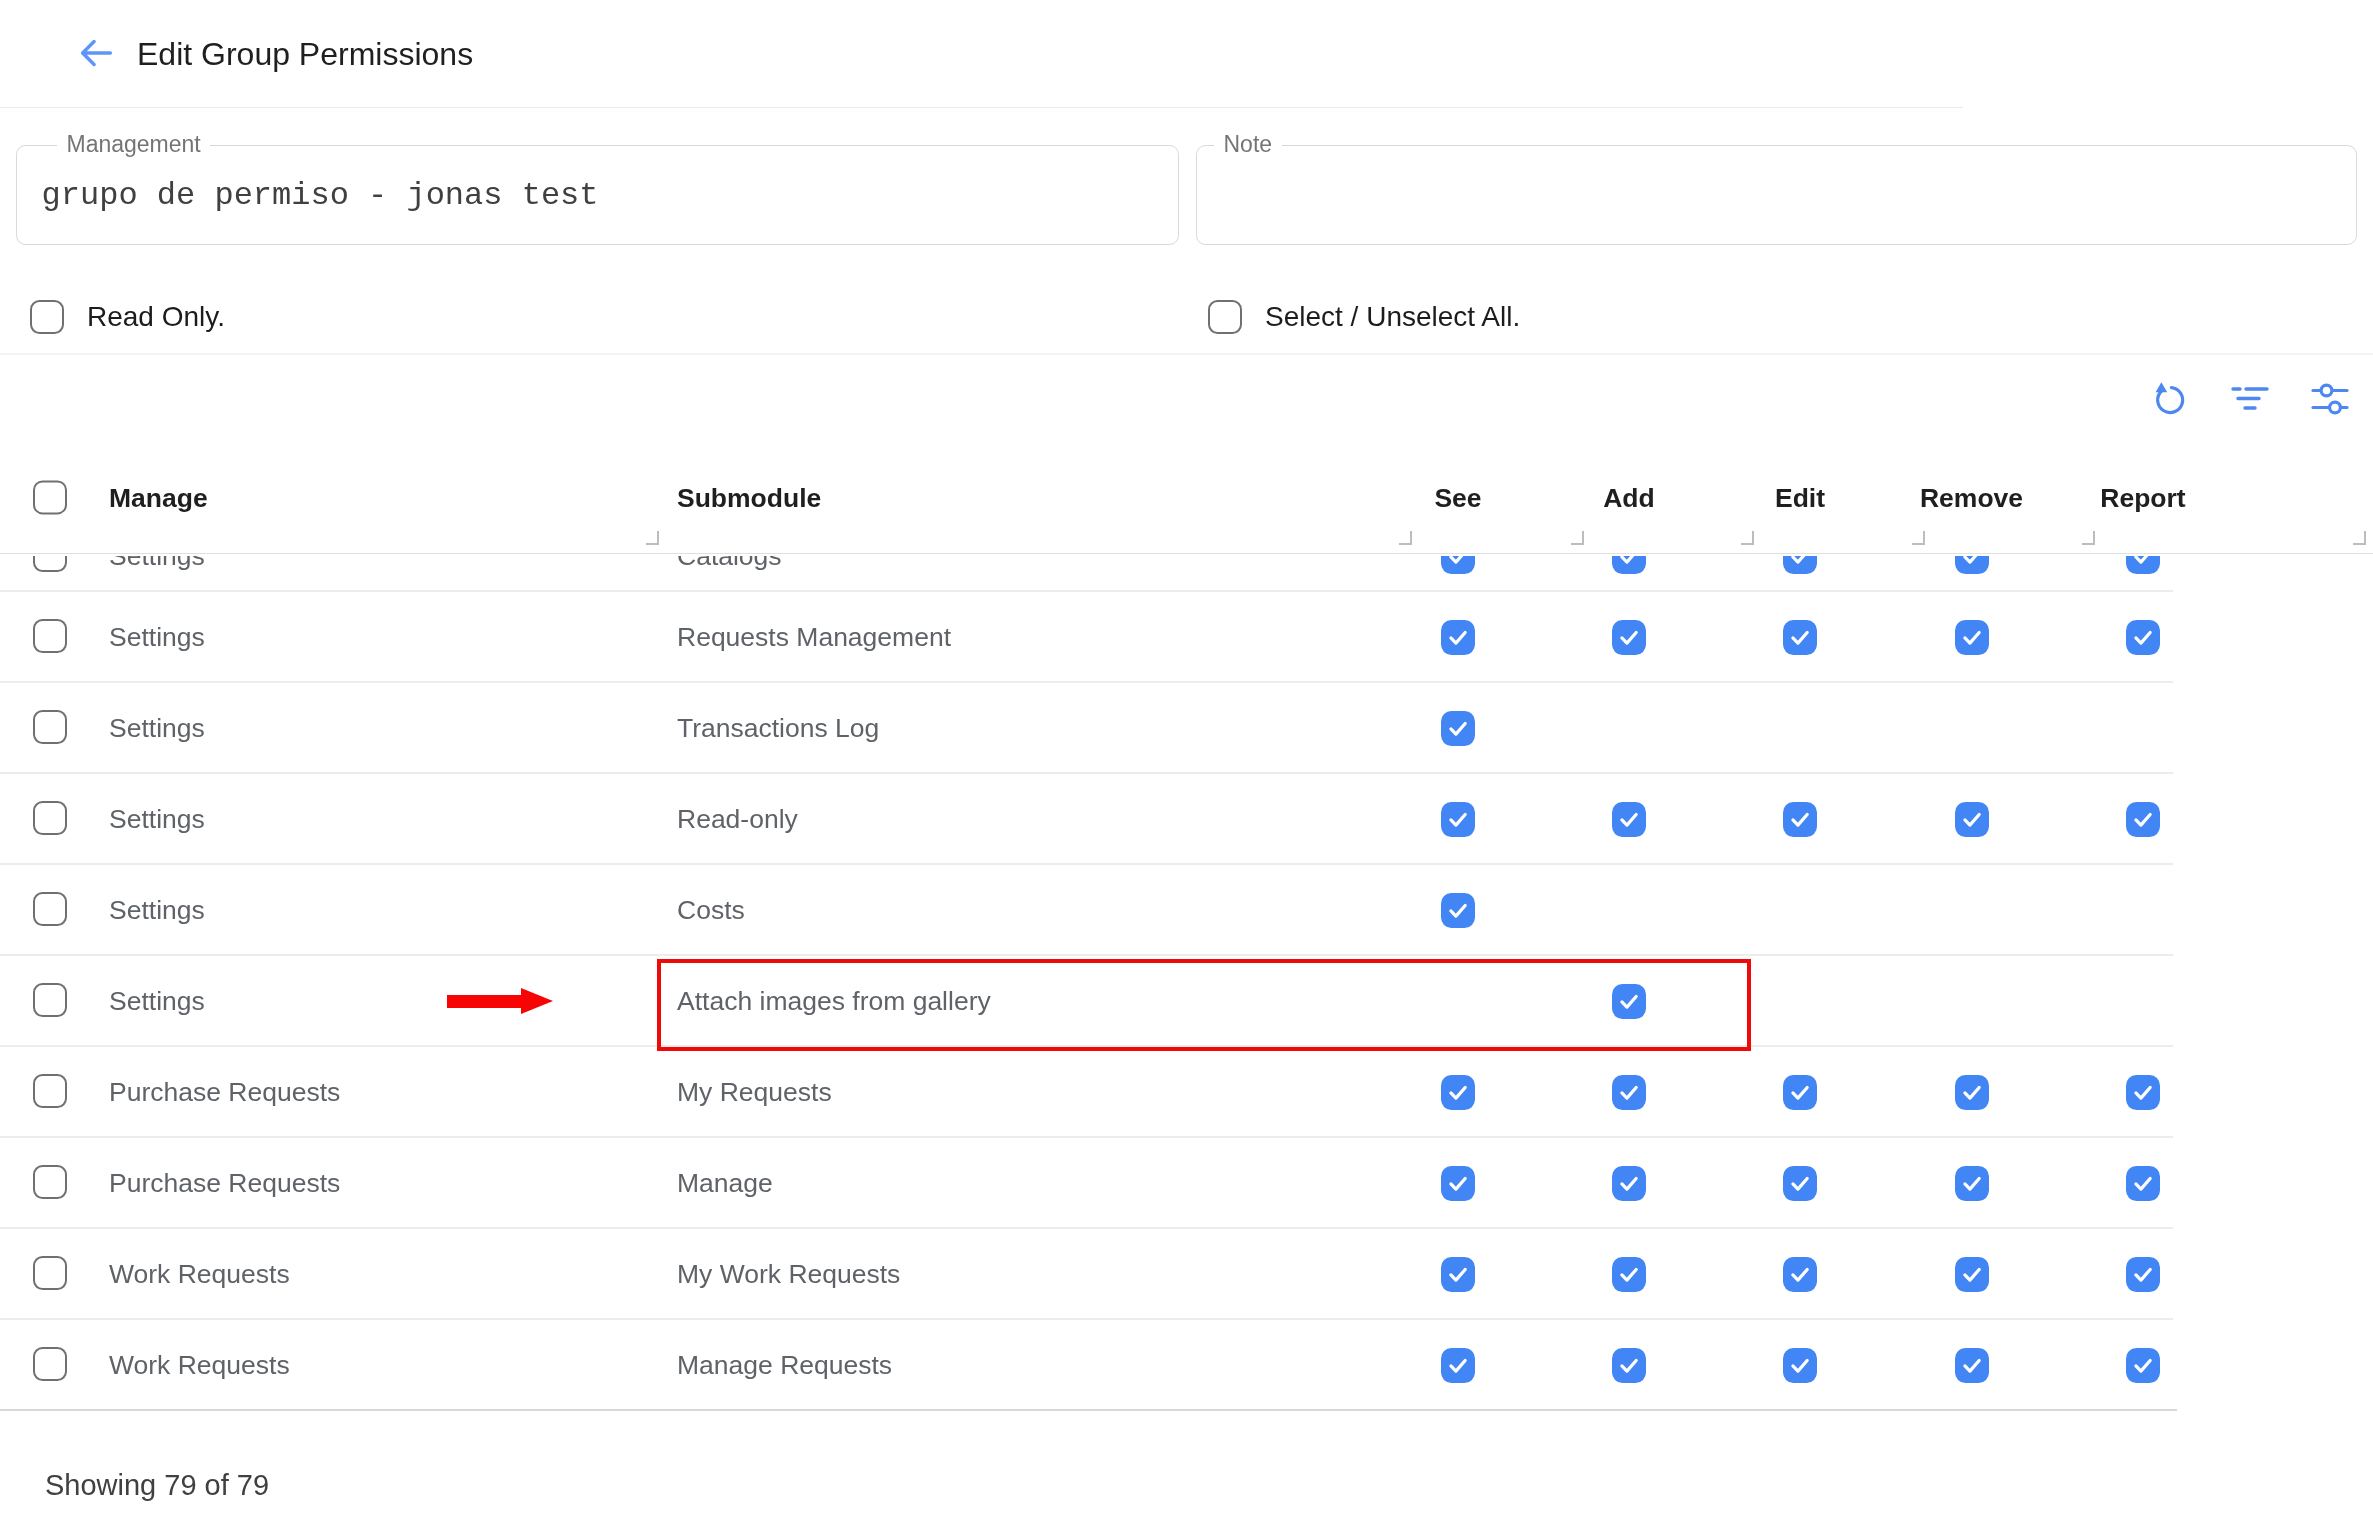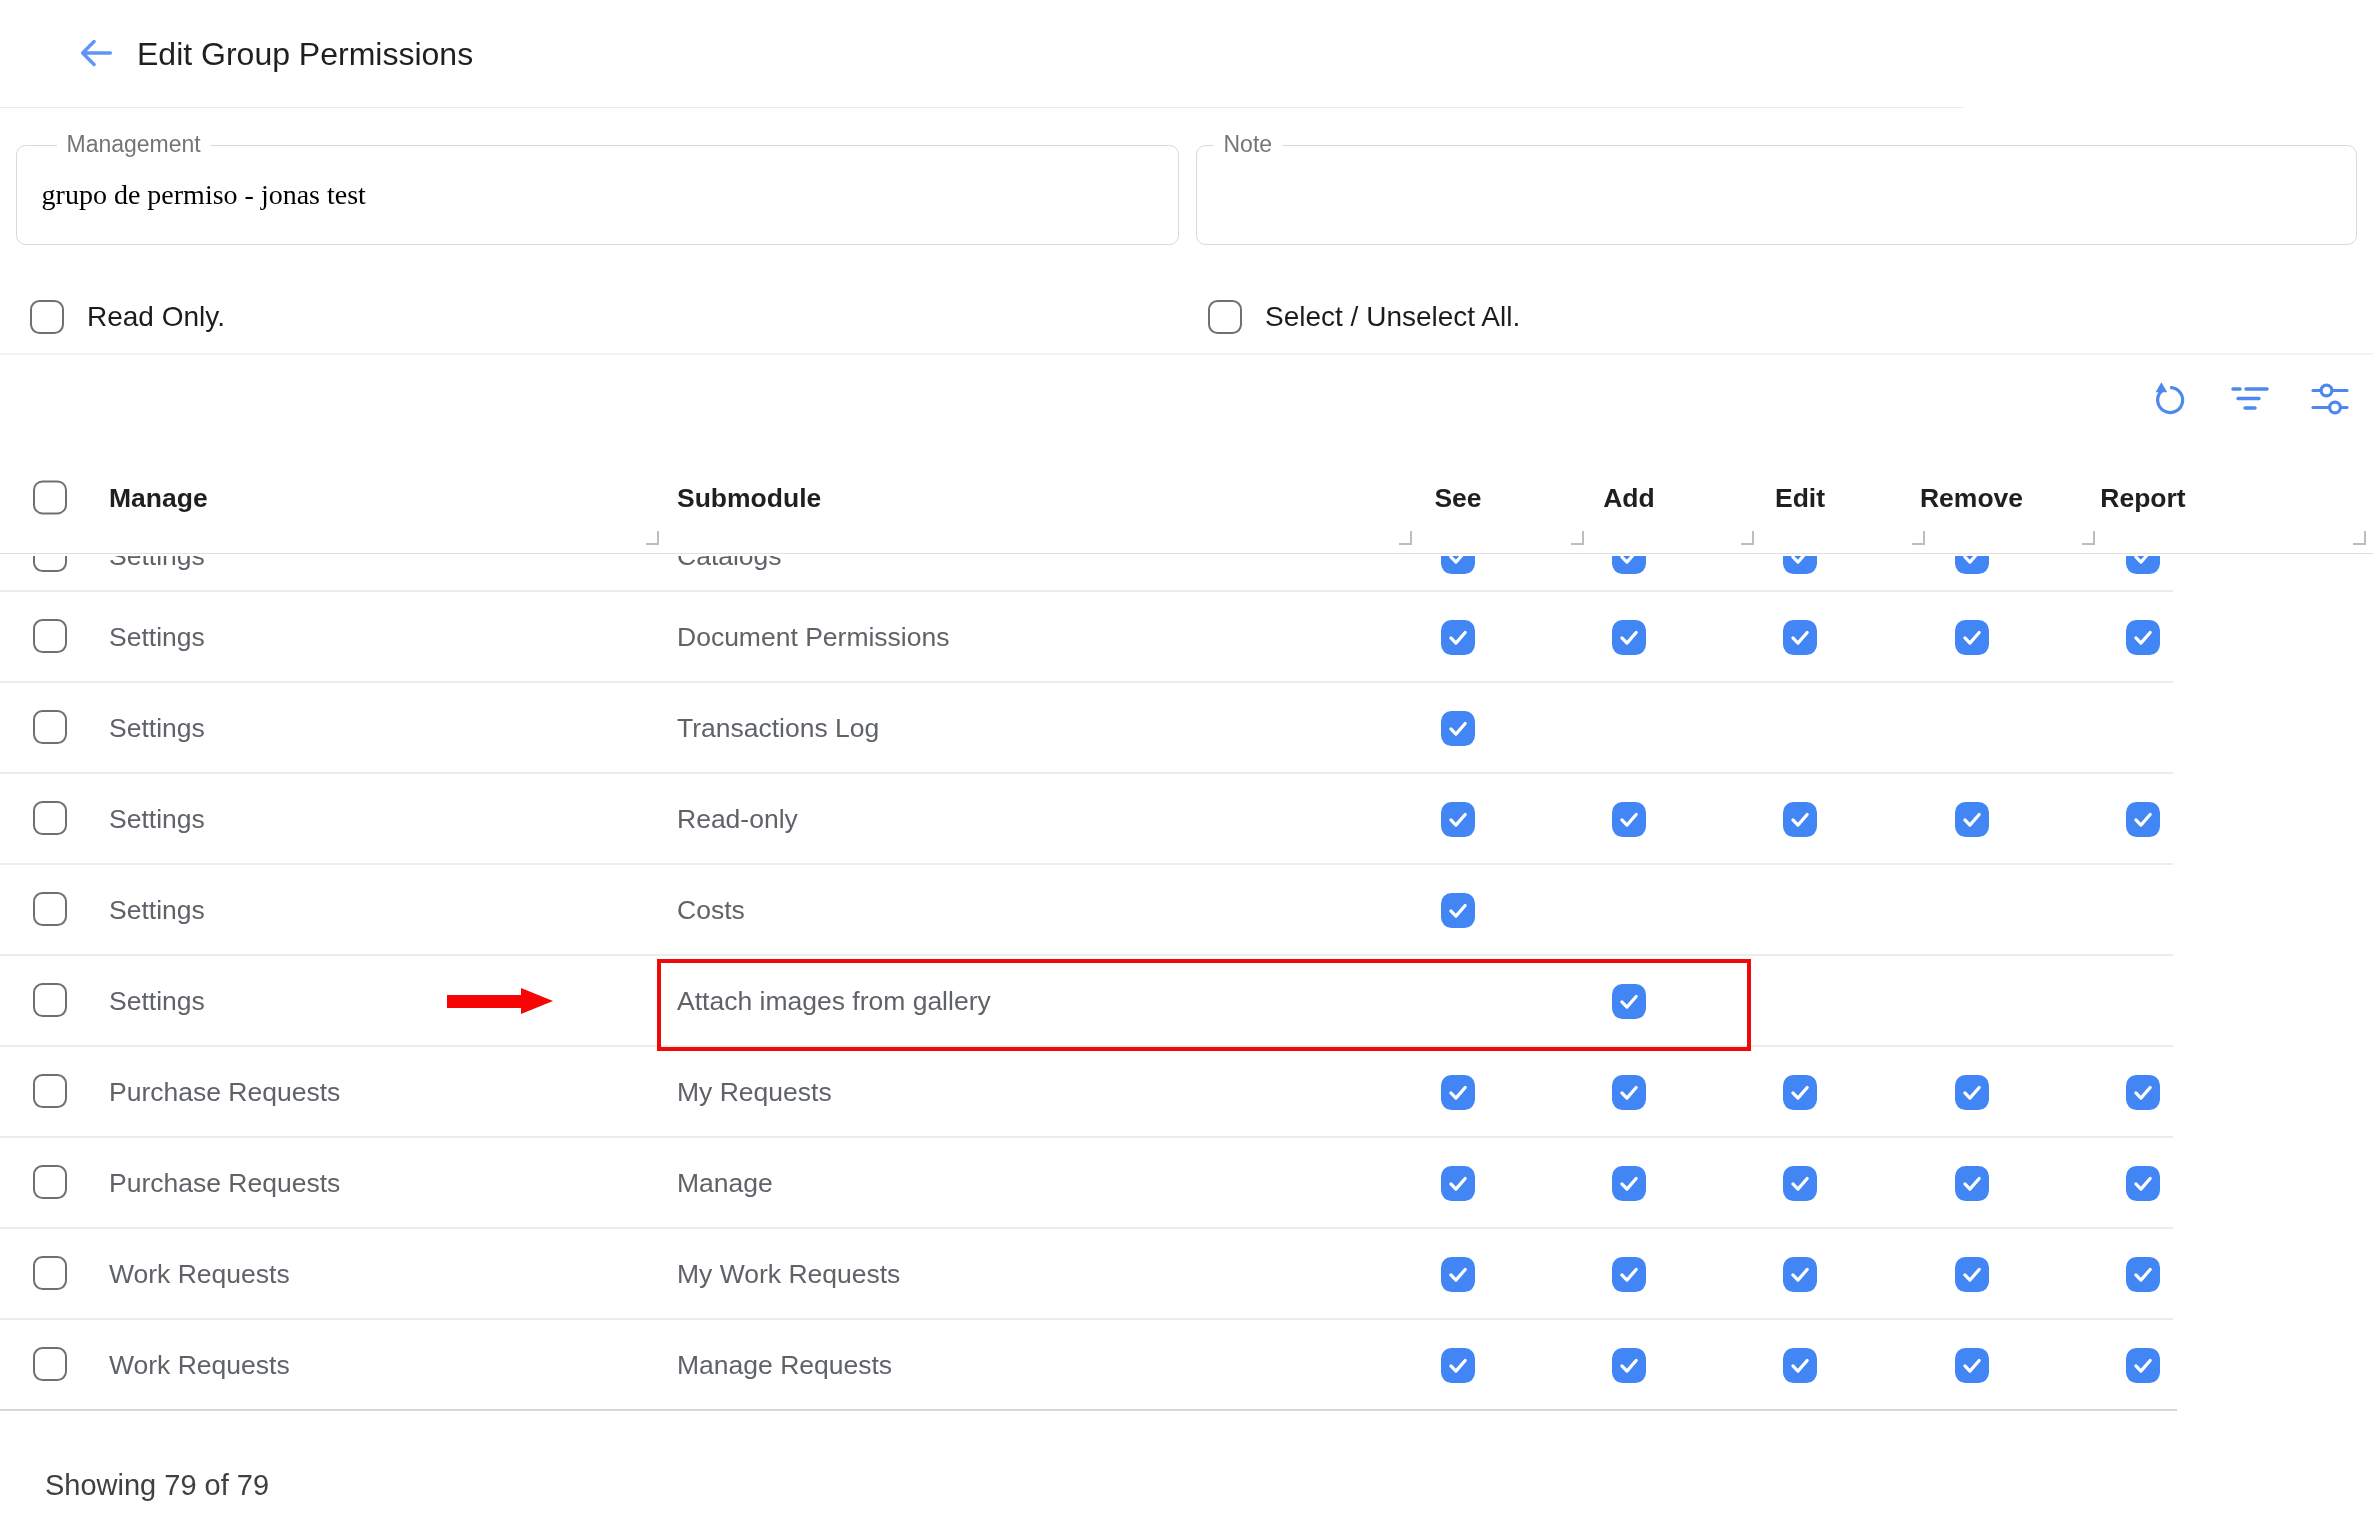--- a/index.html
+++ b/index.html
@@ -20,21 +20,21 @@
 
   
   .field { position:absolute; height:100px; border:1.9px solid #d9d9d9; border-radius:9.5px; background:#fff; }
   .field-desc { left:16px; top:145px; width:1163px; }
   .field-note { left:1196px; top:145px; width:1161px; }
   .field .flabel { position:absolute; top:-15px; left:40px; background:#fff; padding:0 9.5px;
                    font-size:23px; color:#757575; }
   .field-note .flabel { left:17px; }
   .field input { position:absolute; left:0; top:0; width:100%; height:100%;
                  border:none; outline:none; background:transparent;
-                 font-family:Liberation Serif, serif; font-size:28px; color:#000000; padding:0 0 0 24.6px; }
+                 font-family:Liberation Mono, monospace; font-size:32px; color:#404040; padding:0 0 0 24.6px; }
 
   
   .opt { position:absolute; top:300px; display:flex; align-items:center; gap:23px; cursor:pointer;padding-left:10px; }
   .opt-read { left:20px; }
   .opt-select { left:1198px; }
   .cb-outline { display:inline-block; width:34px; height:34px; border:2.8px solid #707070;
                 border-radius:9.5px; background:#fff; flex:0 0 auto; }
   .opt .olabel { font-size:28px; color:#1c1c1c; }
 
   .soft-divider { position:absolute; left:0; top:353px; width:2373px; height:1.9px; background:#f3f3f3; }
@@ -191,21 +191,21 @@
               </svg></span></div>
           <div class="cell perm"><span class="cb-checked"><svg viewBox="0 0 36 37" width="34" height="35">
                 <rect width="36" height="37" rx="11" fill="#4285f4"></rect>
                 <path d="M10.5 19l5.3 5.5 9.8-11.3" stroke="#fff" stroke-width="3.4" fill="none" stroke-linecap="round" stroke-linejoin="round"></path>
               </svg></span></div>
         </div>
       </div>
       <div class="perm-row grid">
         <div class="cell cell-sel"><span class="cb-outline"></span></div>
         <div class="cell txt">Settings</div>
-        <div class="cell txt">Document Permissions</div>
+        <div class="cell txt">Requests Management</div>
         <div class="cell perm"><span class="cb-checked"><svg viewBox="0 0 36 37" width="34" height="35">
               <rect width="36" height="37" rx="11" fill="#4285f4"></rect>
               <path d="M10.5 19l5.3 5.5 9.8-11.3" stroke="#fff" stroke-width="3.4" fill="none" stroke-linecap="round" stroke-linejoin="round"></path>
             </svg></span></div>
         <div class="cell perm"><span class="cb-checked"><svg viewBox="0 0 36 37" width="34" height="35">
               <rect width="36" height="37" rx="11" fill="#4285f4"></rect>
               <path d="M10.5 19l5.3 5.5 9.8-11.3" stroke="#fff" stroke-width="3.4" fill="none" stroke-linecap="round" stroke-linejoin="round"></path>
             </svg></span></div>
         <div class="cell perm"><span class="cb-checked"><svg viewBox="0 0 36 37" width="34" height="35">
               <rect width="36" height="37" rx="11" fill="#4285f4"></rect>

